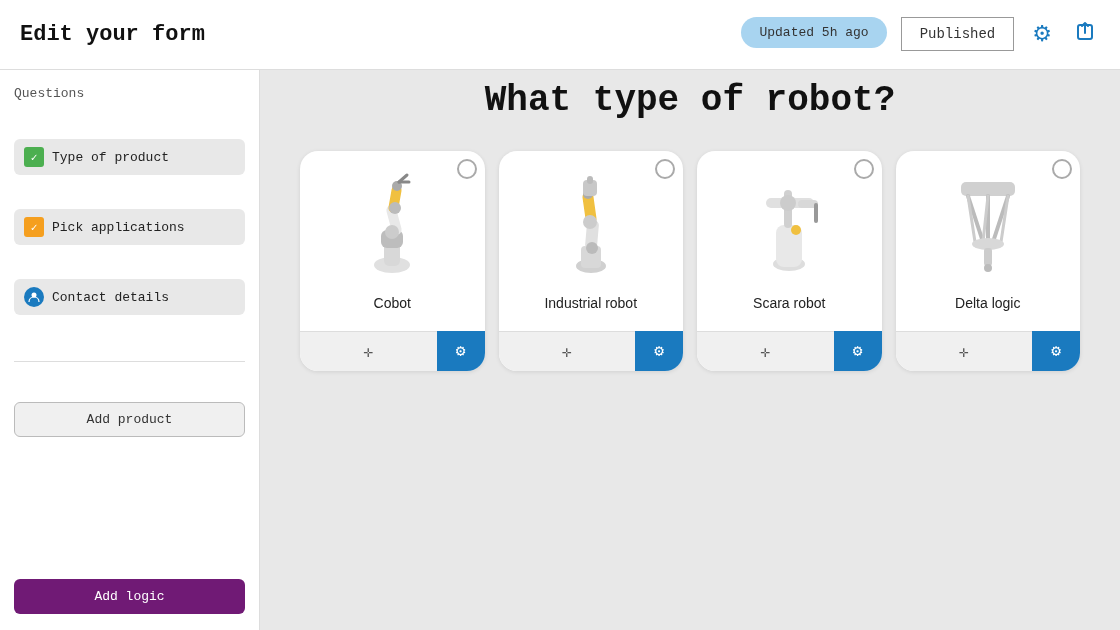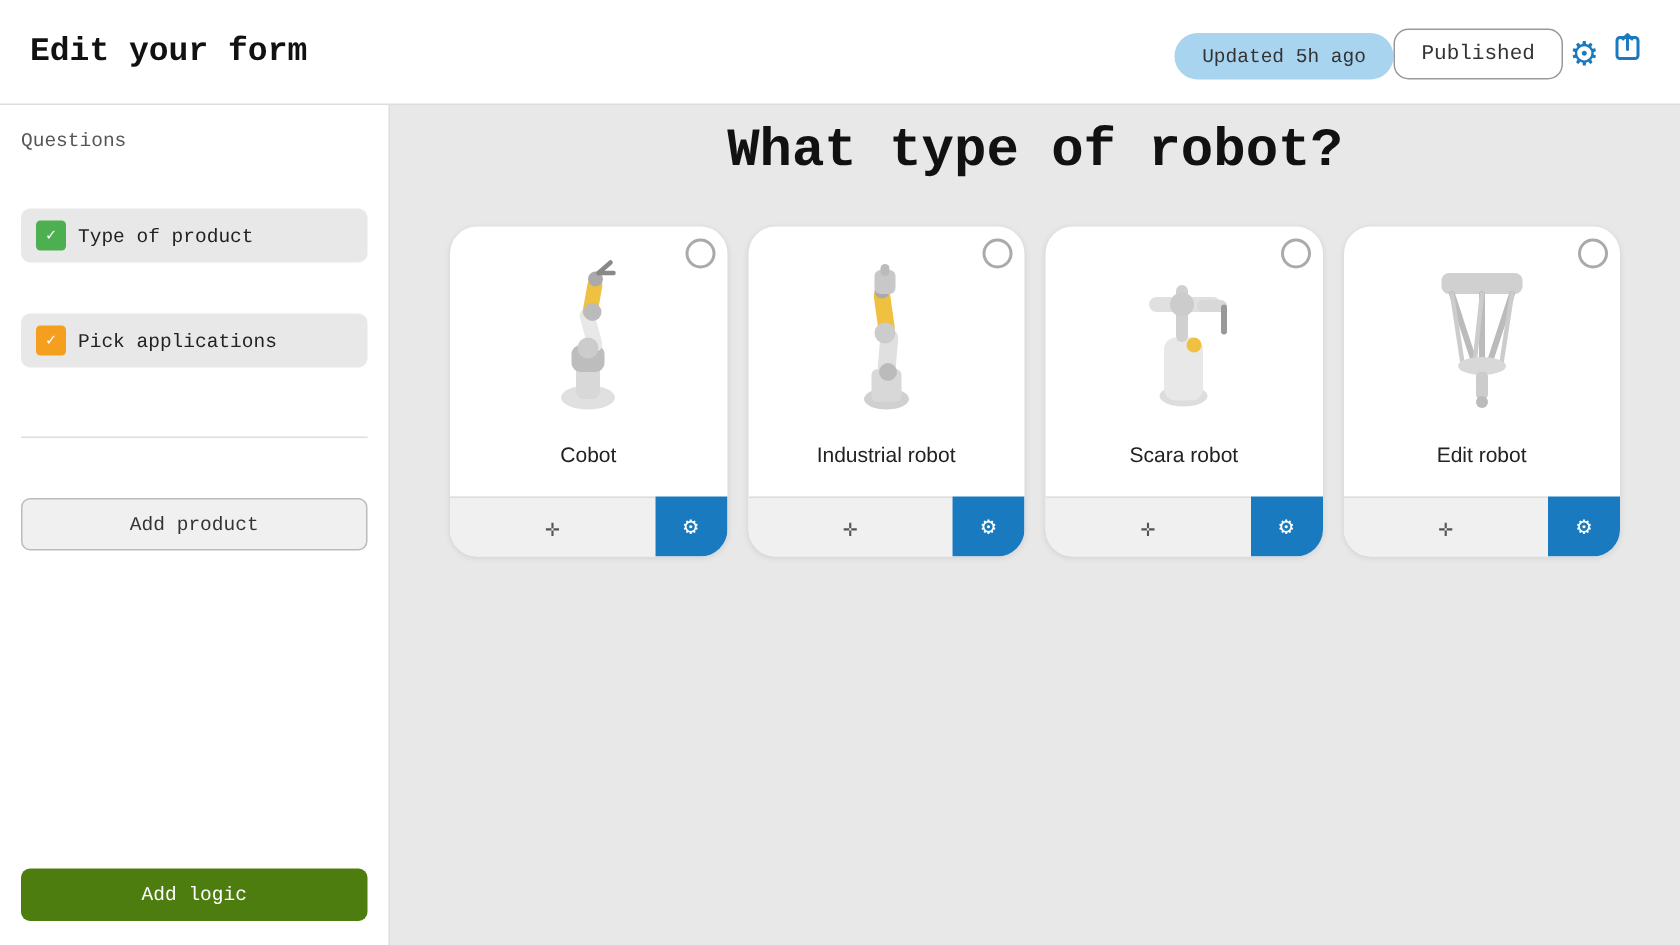--- a/index.html
+++ b/index.html
@@ -25,37 +25,37 @@
     }
     .header-title {
       font-size: 22px;
       font-weight: bold;
       font-family: 'Courier New', monospace;
       color: #111;
       flex: 1;
     }
     .header-actions {
       display: flex;
-      align-items: flex-end;
-      gap: 0;
+      align-items: flex-start;
+      gap: 14px;
     }
     .btn-updated {
       background: #a8d4f0;
       border: none;
       border-radius: 20px;
       padding: 8px 18px;
       font-family: 'Courier New', monospace;
       font-size: 13px;
       color: #333;
       cursor: pointer;
     }
     .btn-published {
       background: #fff;
       border: 1.5px solid #999;
-      border-radius: 10px;
+      border-radius: 0;
       padding: 8px 18px;
       font-family: 'Courier New', monospace;
       font-size: 14px;
       color: #333;
       cursor: pointer;
     }
     .icon-btn {
       background: none;
       border: none;
       cursor: pointer;
@@ -130,21 +130,21 @@
       font-size: 13px;
       color: #333;
       cursor: pointer;
       text-align: center;
       margin-bottom: 8px;
     }
 
     .sidebar-spacer { flex: 1; }
 
     .btn-add-logic {
-      background: #4d7c0f;
+      background: #701a75;
       border: none;
       border-radius: 6px;
       padding: 10px 14px;
       font-family: 'Courier New', monospace;
       font-size: 13px;
       color: #fff;
       cursor: pointer;
       text-align: center;
     }
 
@@ -282,20 +282,29 @@
     <div class="sidebar-label">Questions</div>
 
     <div class="question-item">
       <div class="q-icon q-icon-green">✓</div>
       <span>Type of product</span>
     </div>
     <div class="question-item">
       <div class="q-icon q-icon-orange">✓</div>
       <span>Pick applications</span>
     </div>
+    <div class="question-item">
+      <div class="q-icon q-icon-blue">
+        <svg width="12" height="12" viewBox="0 0 12 12" fill="white">
+          <circle cx="6" cy="4" r="2.5"></circle>
+          <path d="M1 11c0-2.8 2.2-5 5-5s5 2.2 5 5" stroke="white" stroke-width="1.2" fill="none"></path>
+        </svg>
+      </div>
+      <span>Contact details</span>
+    </div>
 
     <hr class="sidebar-divider">
 
     <button class="btn-add-question">Add product</button>
 
     <div class="sidebar-spacer"></div>
 
     <button class="btn-add-logic">Add logic</button>
   </div>
 
@@ -409,21 +418,21 @@
 
                 <line x1="75" y1="26" x2="60" y2="72" stroke="#bbb" stroke-width="4" stroke-linecap="round"></line>
                 <line x1="75" y1="26" x2="68" y2="72" stroke="#ccc" stroke-width="3" stroke-linecap="round"></line>
 
                 <ellipse cx="55" cy="74" rx="16" ry="6" fill="#d8d8d8"></ellipse>
 
                 <rect x="51" y="78" width="8" height="18" rx="3" fill="#ccc"></rect>
                 <circle cx="55" cy="98" r="4" fill="#bbb"></circle>
               </svg>
             </div>
-            <div class="card-label">Edit robot</div>
+            <div class="card-label">Delta logic</div>
           </div>
           <div class="card-footer">
             <div class="card-footer-move">✛</div>
             <div class="card-footer-settings">⚙</div>
           </div>
         </div>
 
       </div>
     </div>
   </div>

